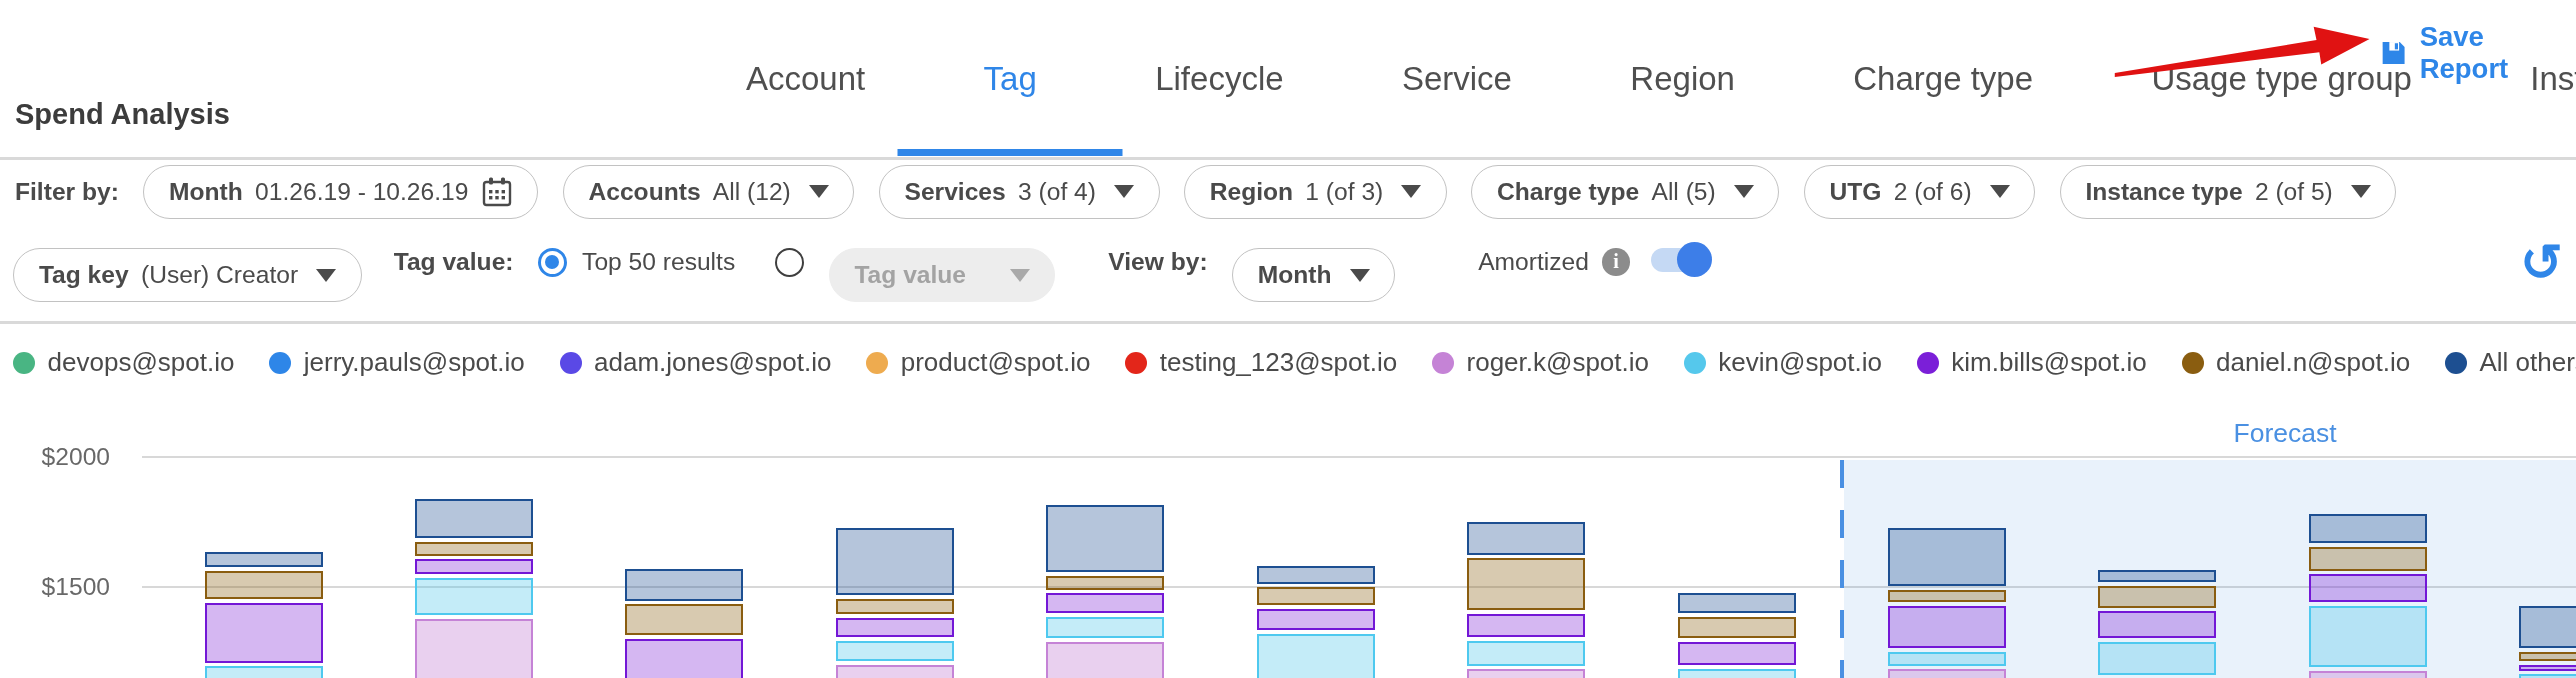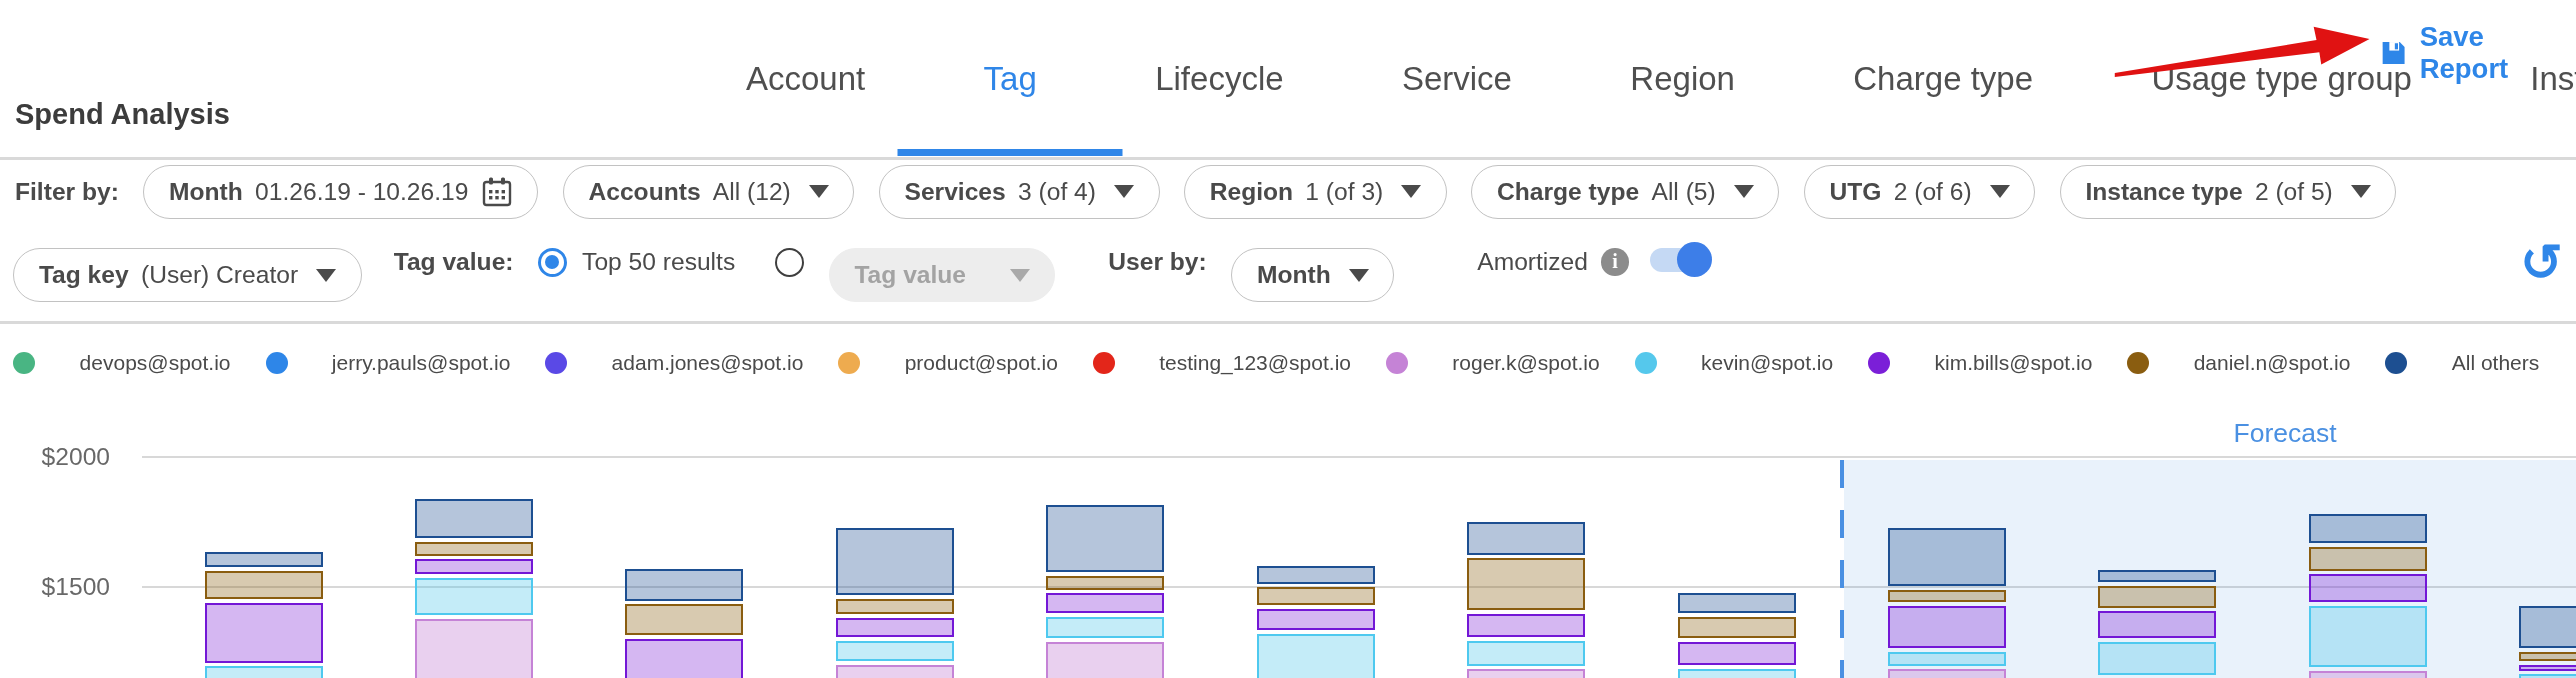--- a/index.html
+++ b/index.html
@@ -50,21 +50,21 @@
                font-family:"Liberation Serif", serif; font-weight:700; font-size:20px; flex:none; }
 
   .reset-icon { position:absolute; right:13.3px; top:237px; font-size:51px; font-weight:700;
                 color:#2f86e8; cursor:pointer; line-height:1; }
   .filter-divider { position:absolute; left:0; top:321px; width:2576px; height:2.8px; background:#d9d9d9; }
 
   
   .legend { position:absolute; left:13.3px; top:333px; height:59px; display:flex; align-items:center; gap:35px; }
   .legend-item { display:flex; align-items:center; gap:12.3px; cursor:pointer; white-space:nowrap; }
   .legend-dot { width:22px; height:22px; border-radius:50%; flex:none; }
-  .legend-label { font-size:21px; color:#4a4a4a;margin-left:32px; }
+  .legend-label { font-size:26px; color:#4a4a4a; }
   .deselect-all { display:flex; align-items:center; gap:11.4px; cursor:pointer; margin-left:9.5px; }
   .deselect-all .x { font-size:26.5px; font-weight:700; color:#2f86e8; }
   .deselect-all .t { font-size:25.6px; font-weight:700; color:#2f86e8; }
 
   
   .chart { position:absolute; left:0; top:0; width:2576px; height:678px; pointer-events:none; }
   .gridline { position:absolute; left:142px; width:2434px; height:1.9px; background:#d8d8d8; }
   .tick-label { position:absolute; left:34px; width:76px; text-align:right; font-size:24.6px; color:#686868; }
   .forecast-region { position:absolute; left:1844px; top:460px; width:732px; height:218px;
                      background:rgba(74,144,226,0.12); }
@@ -230,21 +230,21 @@
       <span class="caret"></span>
     </div>
     <span class="flabel" style="margin-left:32px">Tag value:</span>
     <span class="radio sel" style="margin-left:24.6px"></span>
     <span class="pvalue" style="margin-left:15px;font-size:24.6px">Top 50 results</span>
     <span class="radio unsel" style="margin-left:40px"></span>
     <div class="pill disabled" style="margin-left:24.6px">
       <span class="plabel">Tag value</span>
       <span class="caret"></span>
     </div>
-    <span class="flabel" style="margin-left:53px">User by:</span>
+    <span class="flabel" style="margin-left:53px">View by:</span>
     <div class="pill" style="margin-left:24.6px">
       <span class="plabel">Month</span>
       <span class="caret"></span>
     </div>
     <span class="flabel" style="margin-left:83px;font-weight:400">Amortized</span>
     <span class="info-icon" style="margin-left:13.3px">i</span>
     <div class="toggle" style="margin-left:21px">
       <div class="knob"></div>
     </div>
   </div>

